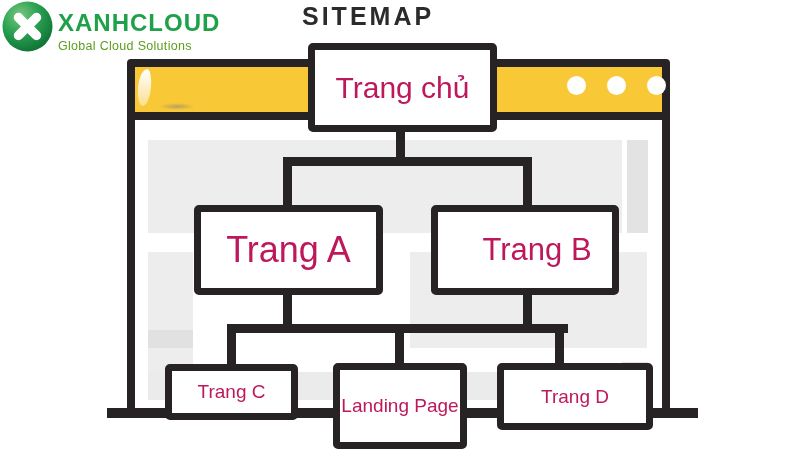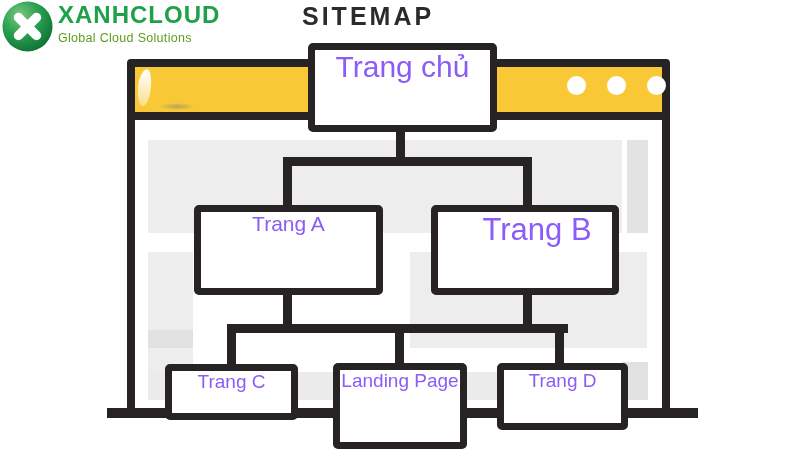--- a/index.html
+++ b/index.html
@@ -10,21 +10,21 @@
     --placeholder-gray:#EDEDED;
   }
   html,body{margin:0;padding:0;background:#fff;}
   .stage{
     position:relative;width:800px;height:450px;overflow:hidden;background:#fff;
     font-family:"Liberation Sans",sans-serif;
   }
   
   .logo{position:absolute;left:2px;top:1px;display:flex;align-items:flex-start;}
   .logo-icon{width:51px;height:51px;display:block;}
-  .logo-text{margin-left:5px;padding-top:2px;}
+  .logo-text{margin-left:5px;padding-top:10px;}
   .brand{font-size:24px;font-weight:800;letter-spacing:1px;color:var(--brand-green);line-height:1;}
   .tagline{font-size:12.5px;font-weight:400;color:var(--tagline-green);margin-top:4px;letter-spacing:.3px;}
   
   .page-title{
     position:absolute;left:302px;top:2px;width:204px;
     font-size:25px;font-weight:700;letter-spacing:3px;color:#2b2b2b;
   }
   
   .bwindow{
     position:absolute;left:127px;top:59px;width:543px;height:358px;
@@ -65,29 +65,29 @@
   .c-vB2{left:523px;top:291px;width:9px;height:38px;}
   .c-botbus{left:227px;top:324px;width:341px;height:9px;}
   .c-vC{left:227px;top:324px;width:9px;height:44px;}
   .c-vL{left:395px;top:324px;width:9px;height:44px;}
   .c-vD{left:555px;top:324px;width:9px;height:44px;}
   .baseline{position:absolute;left:107px;top:408px;width:591px;height:10px;background:var(--line);}
   
   .node{
     position:absolute;box-sizing:border-box;background:#fff;
     border:7px solid var(--line);border-radius:5px;
-    display:flex;align-items:flex-start;justify-content:center;
-    color:#8b5cf6;z-index:5;
+    display:flex;align-items:center;justify-content:center;
+    color:#be185d;z-index:5;
   }
   .node-home{left:308px;top:43px;width:189px;height:89px;font-size:30px;}
-  .node-a{left:194px;top:205px;width:189px;height:90px;font-size:21px;}
+  .node-a{left:194px;top:205px;width:189px;height:90px;font-size:36px;}
   .node-b{left:431px;top:205px;width:188px;height:90px;font-size:31px;padding-left:24px;}
   .node-c{left:165px;top:364px;width:133px;height:56px;font-size:19px;}
   .node-landing{left:333px;top:363px;width:134px;height:86px;font-size:19px;}
-  .node-d{left:497px;top:363px;width:131px;height:67px;font-size:19px;}
+  .node-d{left:497px;top:363px;width:156px;height:67px;font-size:19px;}
 </style>
 </head>
 <body>
 
 <div class="stage">
 
   <div class="logo">
     <svg class="logo-icon" viewBox="0 0 51 51" width="51" height="51">
       <defs>
         <radialGradient id="lg" cx="35%" cy="28%" r="80%">

